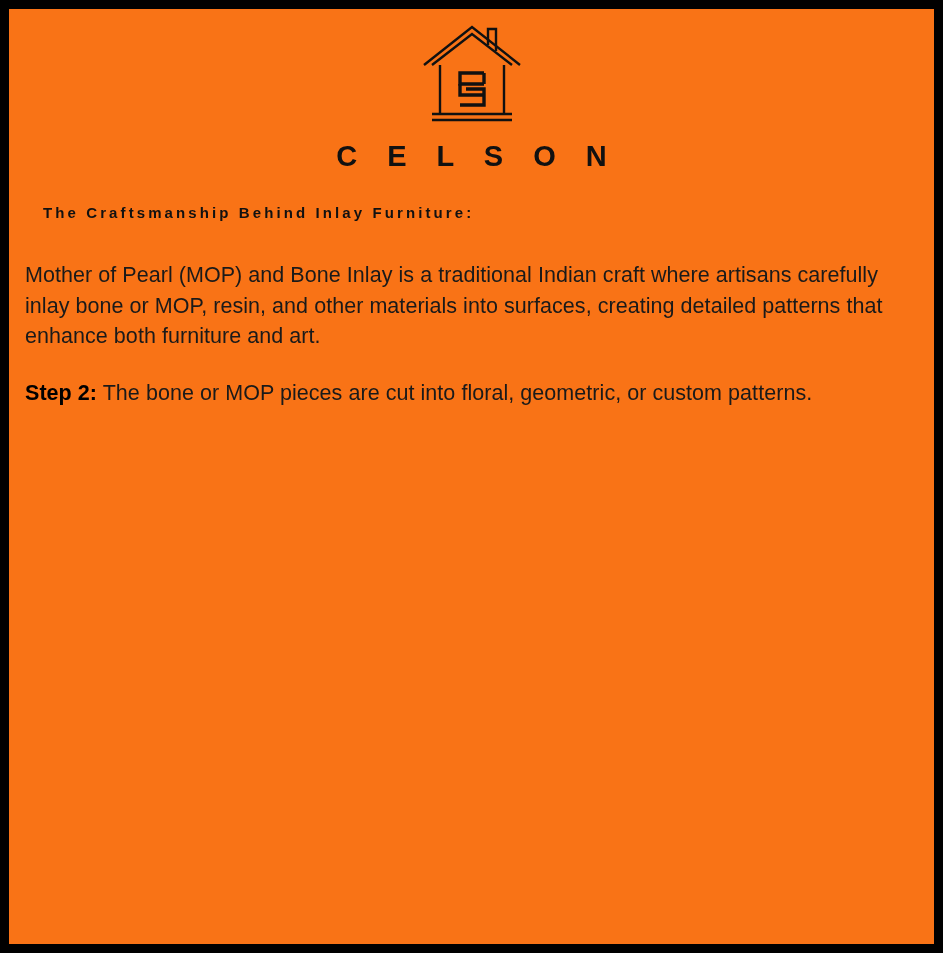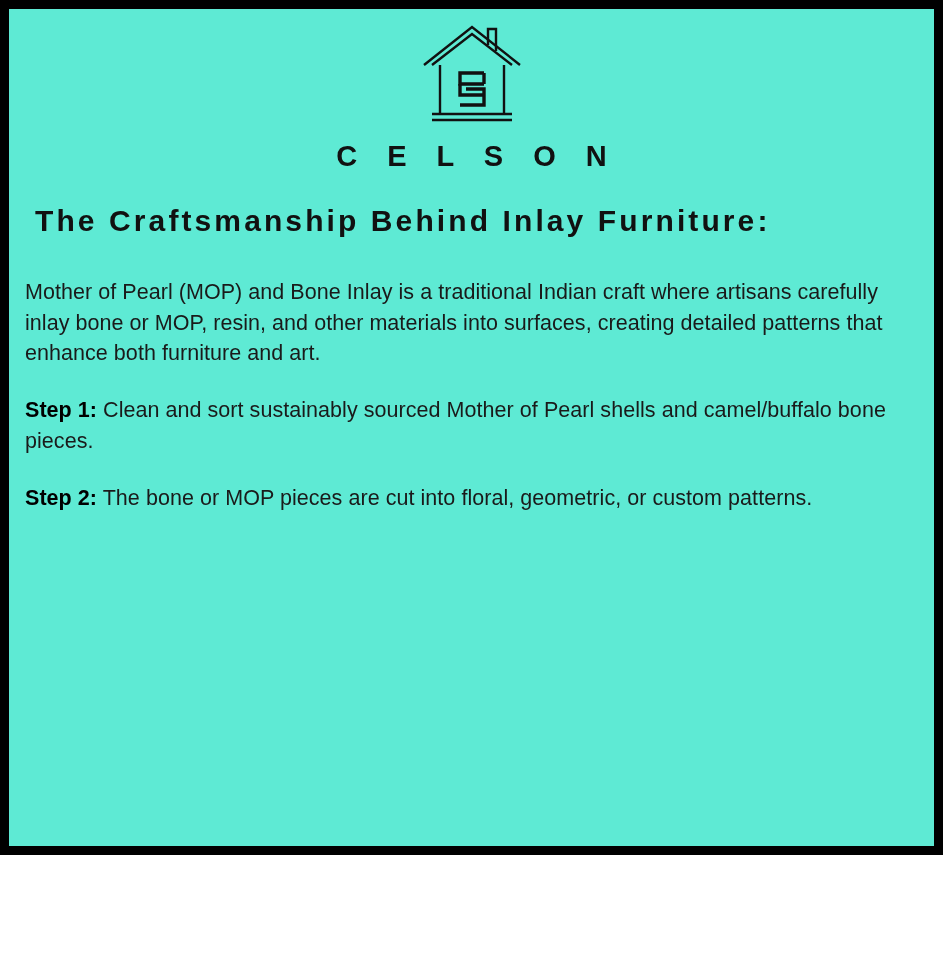--- a/index.html
+++ b/index.html
@@ -10,23 +10,23 @@
   body {
     width: 943px;
     height: 953px;
     font-family: "Liberation Sans", sans-serif;
     color: #111111;
     overflow: hidden;
   }
   .page {
     box-sizing: border-box;
     width: 943px;
-    height: 855px;
+    height: 953px;
     border: 9px solid #000000;
-    background: #5eead4;
+    background: #f97316;
     padding: 10px 16px 16px 16px;
     position: relative;
   }
   .brand-block {
     text-align: center;
     padding-top: 2px;
   }
   .logo-mark {
     display: block;
     margin: 0 auto;
@@ -36,26 +36,26 @@
     font-size: 29px;
     font-weight: 700;
     letter-spacing: 11px;
     color: #111111;
     margin-top: 16px;
     margin-left: 11px;
     line-height: 1;
   }
   .doc-heading {
     font-family: "Liberation Sans", sans-serif;
-    font-size: 30px;
+    font-size: 15px;
     font-weight: 700;
     letter-spacing: 3.1px;
     color: #111111;
     margin-top: 33px;
-    margin-left: 10px;
+    margin-left: 18px;
   }
   .body-copy {
     margin-top: 39px;
   }
   .para {
     font-family: "Liberation Sans", sans-serif;
     font-size: 21.5px;
     line-height: 1.43;
     color: #1a1a1a;
     margin: 0 0 26px 0;
@@ -95,20 +95,17 @@
     <div class="brand-name">C E L S O N</div>
   </div>
 
   <div class="doc-heading">The Craftsmanship Behind Inlay Furniture:</div>
 
   <div class="body-copy">
     <p class="para">
       <span class="lead"></span><span>Mother of Pearl (MOP) and Bone Inlay is a traditional Indian craft where artisans carefully inlay bone or MOP, resin, and other materials into surfaces, creating detailed patterns that enhance both furniture and art.</span>
     </p>
     <p class="para">
-      <span class="lead">Step 1:</span><span> Clean and sort sustainably sourced Mother of Pearl shells and camel/buffalo bone pieces.</span>
-    </p>
-    <p class="para">
       <span class="lead">Step 2:</span><span> The bone or MOP pieces are cut into floral, geometric, or custom patterns.</span>
     </p>
   </div>
 
 </div>
 
 </body></html>

